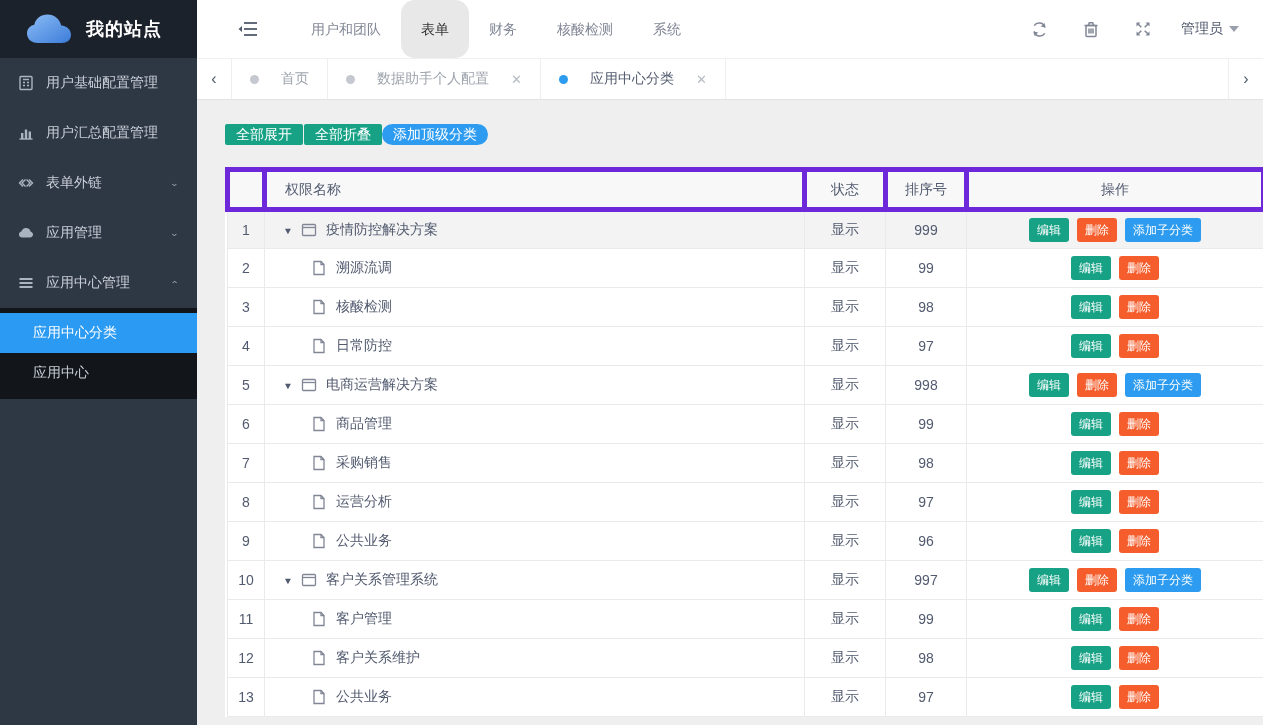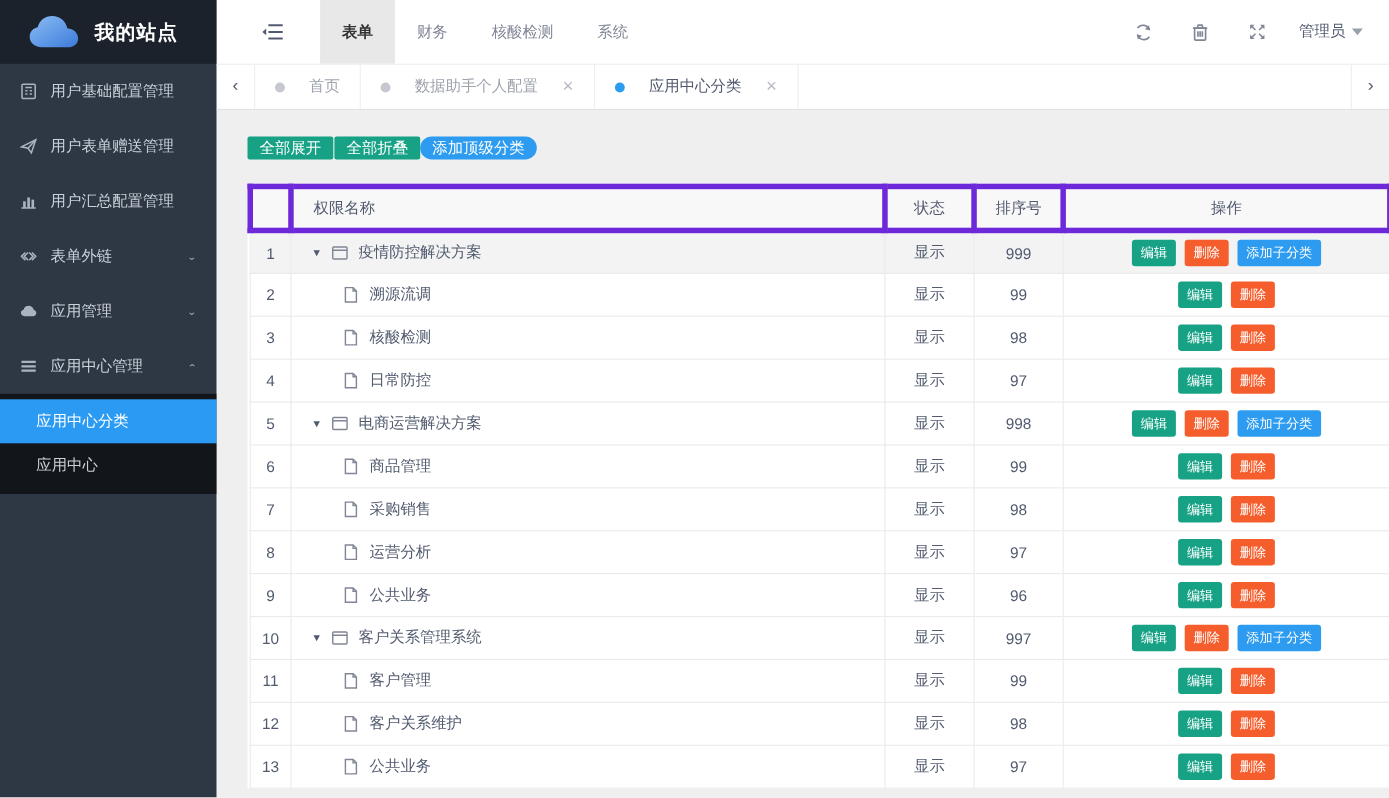--- a/index.html
+++ b/index.html
@@ -25,21 +25,21 @@
 
   
   .main-col { flex:1; display:flex; flex-direction:column; height:725px; min-width:0; }
 
   
   .navbar { height:58px; background:#fff; display:flex; align-items:center; flex:0 0 58px; }
   .collapse-btn { width:58px; height:58px; display:flex; align-items:center; justify-content:center;
     cursor:pointer; margin-left:22px; }
   .nav-menu { display:flex; height:58px; margin-left:14px; }
   .nav-item { padding:0 20px; line-height:58px; font-size:14px; color:#808695; cursor:pointer; }
-  .nav-item.active { background:#e8e8e8; color:#333; font-weight:bold; }
+  .nav-item.active { background:#e8e8e8; color:#333; font-weight:normal;border-radius:14px; }
   .nav-right { margin-left:auto; display:flex; align-items:center; height:58px; padding-right:24px; }
   .nav-tool { width:52px; display:flex; justify-content:center; cursor:pointer; }
   .nav-tool svg { stroke:#808695; fill:none; stroke-width:1.5; }
   .user-box { display:flex; align-items:center; margin-left:12px; cursor:pointer; }
   .user-name { font-size:14px; color:#515a6e; margin-right:6px; }
   .caret-down { width:0; height:0; border-left:5px solid transparent; border-right:5px solid transparent;
     border-top:6px solid #9aa0ab; }
 
   
   .tabbar { height:42px; background:#fff; border-top:1px solid #f0f0f0; border-bottom:1px solid #e2e2e2;
@@ -114,29 +114,20 @@
             <line x1="5" y1="4.5" x2="11" y2="4.5"></line>
             <line x1="5" y1="7.5" x2="7" y2="7.5"></line>
             <line x1="9" y1="7.5" x2="11" y2="7.5"></line>
             <line x1="5" y1="10.5" x2="7" y2="10.5"></line>
             <line x1="9" y1="10.5" x2="11" y2="10.5"></line>
           </svg>
       </span>
       <span>用户基础配置管理</span>
     </div>
 
-    <div class="menu-item">
-      <span class="mi-icon">
-        <svg viewBox="0 0 16 16" width="16" height="16">
-            <path d="M1.5 8.5 L14.5 2 L10.5 14 L7.5 9.8 Z"></path>
-            <line x1="7.5" y1="9.8" x2="14.5" y2="2"></line>
-          </svg>
-      </span>
-      <span>用户表单赠送管理</span>
-    </div>
 
 
     <div class="menu-item">
       <span class="mi-icon">
         <svg viewBox="0 0 16 16" width="16" height="16">
             <line x1="1.5" y1="14" x2="14.5" y2="14"></line>
             <rect x="3" y="8" width="2.4" height="6" class="fill"></rect>
             <rect x="6.8" y="4.5" width="2.4" height="9.5" class="fill"></rect>
             <rect x="10.6" y="6.5" width="2.4" height="7.5" class="fill"></rect>
           </svg>
@@ -196,20 +187,21 @@
     <header class="navbar">
       <div class="collapse-btn">
         <svg width="20" height="18" viewBox="0 0 20 18" stroke="#515a6e" stroke-width="1.8" fill="none">
           <line x1="6" y1="3" x2="19" y2="3"></line>
             <line x1="6" y1="9" x2="19" y2="9"></line>
             <line x1="6" y1="15" x2="19" y2="15"></line>
           <path d="M4 6 L0.5 9 L4 12" fill="#515a6e" stroke="none"></path>
         </svg>
       </div>
       <nav class="nav-menu">
+        <div class="nav-item">用户和团队</div>
         <div class="nav-item active">表单</div>
         <div class="nav-item">财务</div>
         <div class="nav-item">核酸检测</div>
         <div class="nav-item">系统</div>
       </nav>
       <div class="nav-right">
         <span class="nav-tool">
           <svg width="17" height="17" viewBox="0 0 17 17">
             <path d="M14 6.5 A6 6 0 0 0 3.2 4.6"></path>
               <path d="M3 10.5 A6 6 0 0 0 13.8 12.4"></path>

